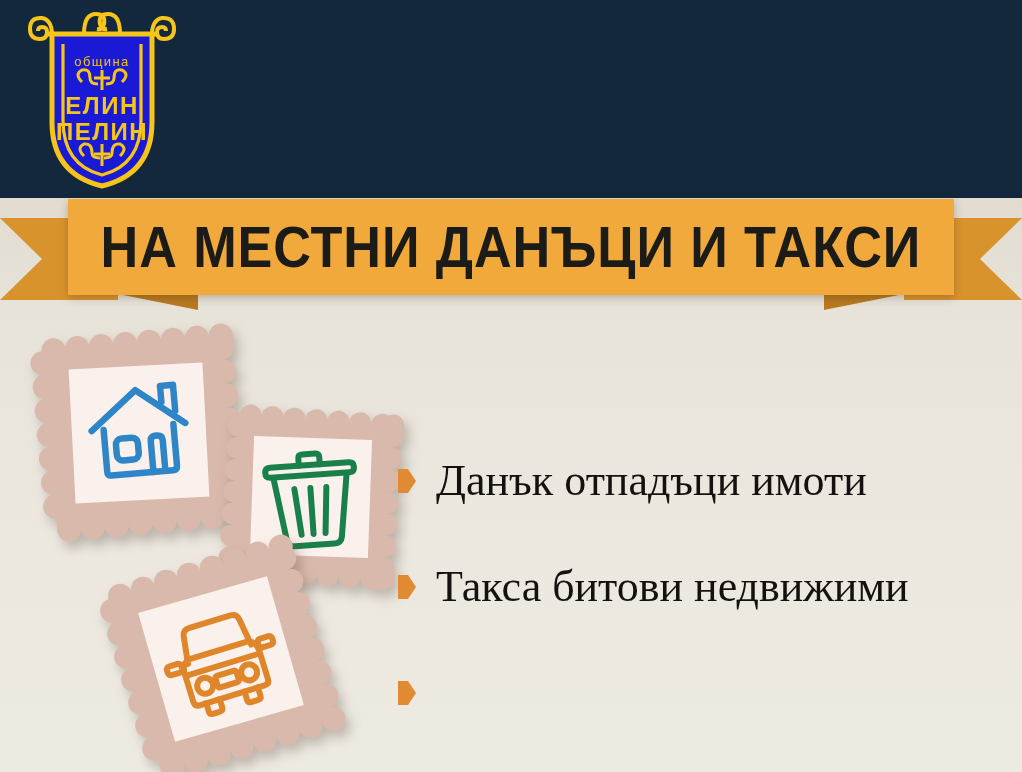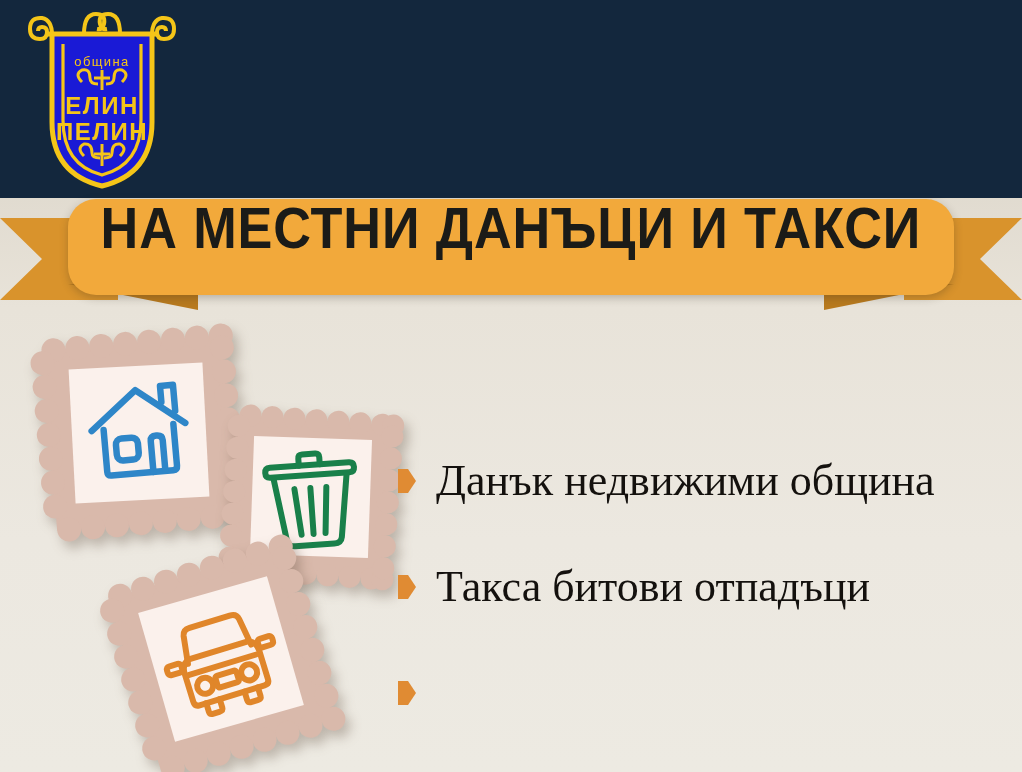--- a/index.html
+++ b/index.html
@@ -55,21 +55,21 @@
     position:absolute;background:#b87a1f;
   }
   #fold-left{left:68px;top:88px;width:130px;height:26px;
     clip-path:polygon(0 0,130px 0,130px 26px);}
   #fold-right{right:68px;top:88px;width:130px;height:26px;
     clip-path:polygon(0 0,130px 0,0 26px);}
   #ribbon-band{
     position:absolute;left:68px;top:3px;width:886px;height:96px;
     background:#f2a93b;
     box-shadow:0 3px 8px rgba(60,50,30,.28);
-    display:flex;justify-content:center;border-radius:28px;
+    display:flex;align-items:center;justify-content:center;
   }
   #ribbon-text{
     color:#1b1b18;
     font-family:"Liberation Sans",sans-serif;
     font-weight:bold;
     font-size:58px;
     line-height:58px;
     letter-spacing:1px;
     transform:scaleX(0.9);
     white-space:nowrap;
@@ -316,24 +316,24 @@
           <path d="M98 163 L98 172 Q98 175 102 175 L108 175 Q112 175 112 172 L112 163"></path>
           <path d="M138 163 L138 172 Q138 175 142 175 L148 175 Q152 175 152 172 L152 163"></path>
         </g>
       </g>
     </svg>
   </div>
 
   <div id="bullets">
     <div class="bullet-row">
       <span class="bullet-mark"></span>
-      <span class="bullet-text">Данък недвижими община</span>
+      <span class="bullet-text">Данък отпадъци имоти</span>
     </div>
     <div class="bullet-row">
       <span class="bullet-mark"></span>
-      <span class="bullet-text">Такса битови отпадъци</span>
+      <span class="bullet-text">Такса битови недвижими</span>
     </div>
     <div class="bullet-row">
       <span class="bullet-mark"></span>
     </div>
   </div>
 
 </div>
 
 </body></html>

